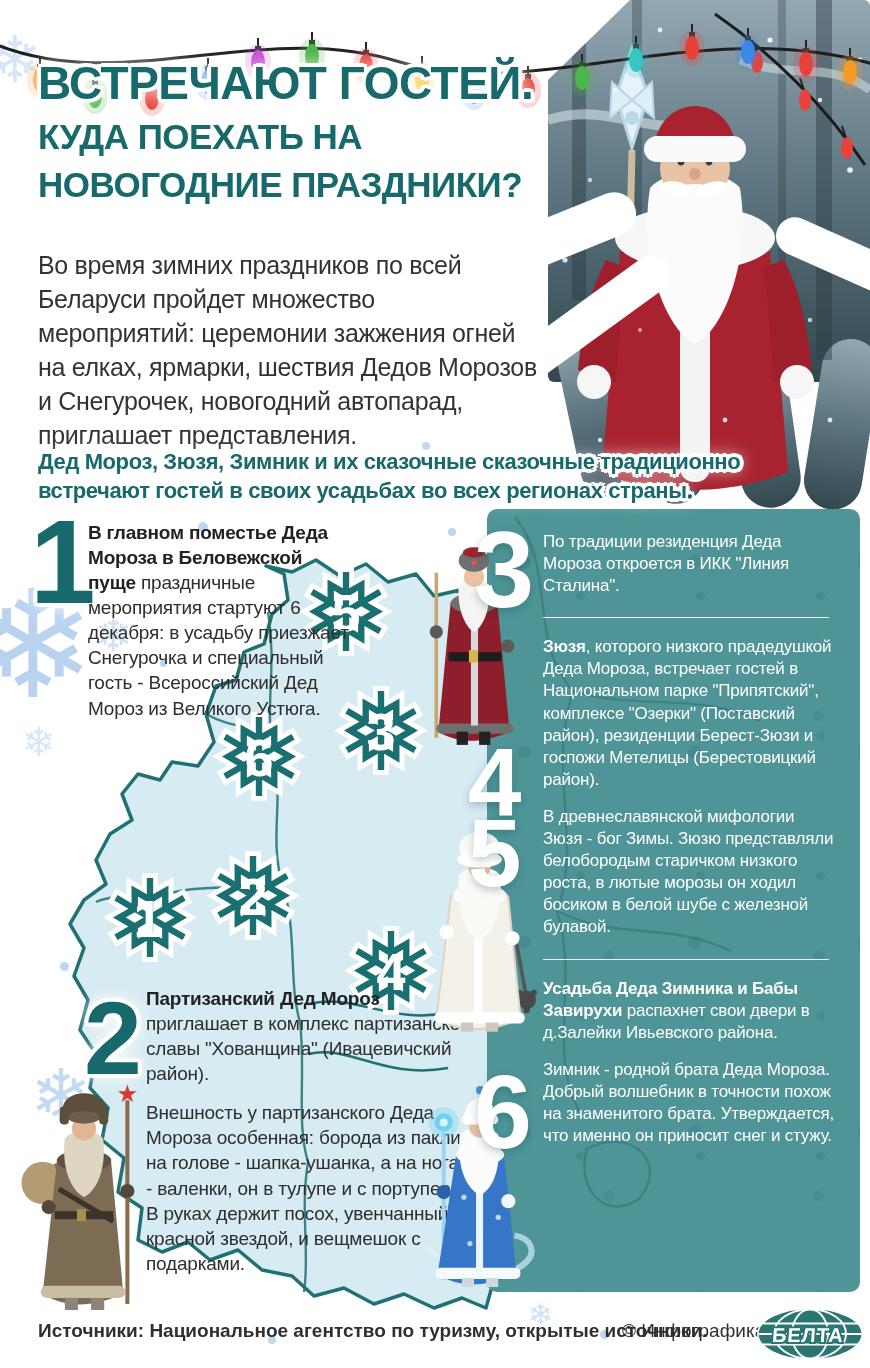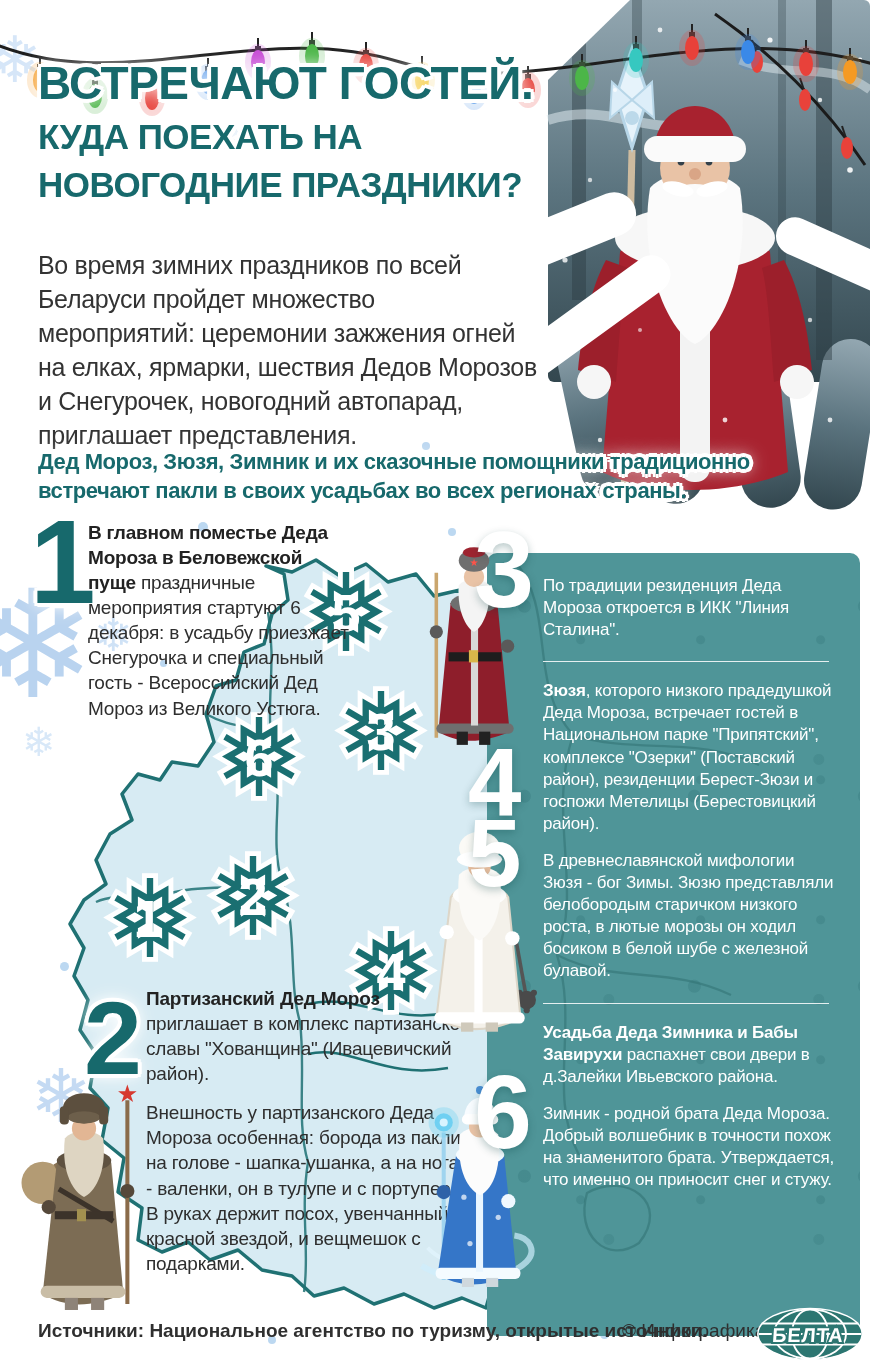--- a/index.html
+++ b/index.html
@@ -66,21 +66,21 @@
   .s1{left:88px;top:520px;width:262px;}
   .s2{left:146px;top:986px;width:332px;}
   .sec-text p{margin:0 0 14px 0;}
   .sec-text b{color:#222;}
   
   .panel{left:487px;top:509px;width:373px;height:783px;background:#4f9598;border-radius:10px;z-index:3;
     background-image:
       radial-gradient(circle at 22% 28%, rgba(34,98,100,.20) 0 6px, transparent 7px),
       radial-gradient(circle at 78% 62%, rgba(34,98,100,.20) 0 4px, transparent 5px),
       radial-gradient(circle at 58% 86%, rgba(34,98,100,.16) 0 5px, transparent 6px);
-    background-size:170px 190px,120px 140px,210px 240px;margin-top:44px;}
+    background-size:170px 190px,120px 140px,210px 240px;}
   .panel-map{position:absolute;left:0;top:0;width:100%;height:100%;}
   .panel-content{position:absolute;left:56px;top:22px;width:292px;color:#fff;font-size:17px;line-height:1.3;letter-spacing:-0.2px;}
   .panel-content p{margin:0 0 15px 0;}
   .panel-content b{font-weight:700;}
   .divider{border:none;border-top:1px solid rgba(255,255,255,.85);margin:20px 0 18px 0;width:98%;}
   .panel-num{position:absolute;color:#ffffff;font-weight:800;line-height:0.85;z-index:9;
     text-shadow:0 3px 8px rgba(0,60,60,.28);}
   .n3{left:474px;top:524px;font-size:108px;}
   .n4{left:468px;top:742px;font-size:96px;}
   .n5{left:468px;top:812px;font-size:96px;}
@@ -324,21 +324,21 @@
 </svg>
 
 <div class="abs title halo">
   <div class="big">ВСТРЕЧАЮТ ГОСТЕЙ.</div>
   <div class="small">КУДА ПОЕХАТЬ НА</div>
   <div class="small">НОВОГОДНИЕ ПРАЗДНИКИ?</div>
 </div>
 
 <div class="abs intro">Во время зимних праздников по всей Беларуси пройдет множество мероприятий: церемонии зажжения огней на елках, ярмарки, шествия Дедов Морозов и Снегурочек, новогодний автопарад, приглашает представления.</div>
 
-<div class="abs lead halo">Дед Мороз, Зюзя, Зимник и их сказочные помощники традиционно встречают пакли в своих усадьбах во всех регионах страны.</div>
+<div class="abs lead halo">Дед Мороз, Зюзя, Зимник и их сказочные сказочные традиционно встречают гостей в своих усадьбах во всех регионах страны.</div>
 
 <svg class="abs map" viewBox="0 0 480 766">
   <path fill="#d7ebf3" stroke="#1f7173" stroke-width="3.5" stroke-linejoin="round" d="M218,14 L236,22 240,48 224,62 216,92 196,100 188,128 168,134 158,162 166,190 150,214 124,210 112,228 90,222 74,242 84,268 62,282 48,308 58,332 36,348 22,372 36,396 26,424 40,448 32,478 48,502 42,536 60,556 54,588 76,606 70,640 94,656 90,688 114,700 140,690 162,708 190,698 214,718 244,724 266,744 296,736 326,752 356,742 386,756 414,746 438,756 448,720 440,680 452,640 444,600 456,560 448,520 460,480 452,440 464,400 456,360 466,320 452,280 462,240 448,200 456,160 440,120 444,84 424,66 412,38 386,44 368,22 340,30 318,12 292,24 268,8 244,20 Z"></path>
   <g fill="none" stroke="#1f7173" stroke-width="2.4" opacity="0.85">
     <path d="M220,60 C230,120 214,160 228,210 C234,250 222,290 234,330"></path>
     <path d="M234,330 C190,340 150,330 110,345 C90,350 70,340 48,350"></path>
     <path d="M234,330 C250,380 240,430 252,470 C258,520 248,570 260,610 C252,660 262,700 256,740"></path>
     <path d="M158,162 C186,178 210,172 228,186"></path>
   </g>
 </svg>

